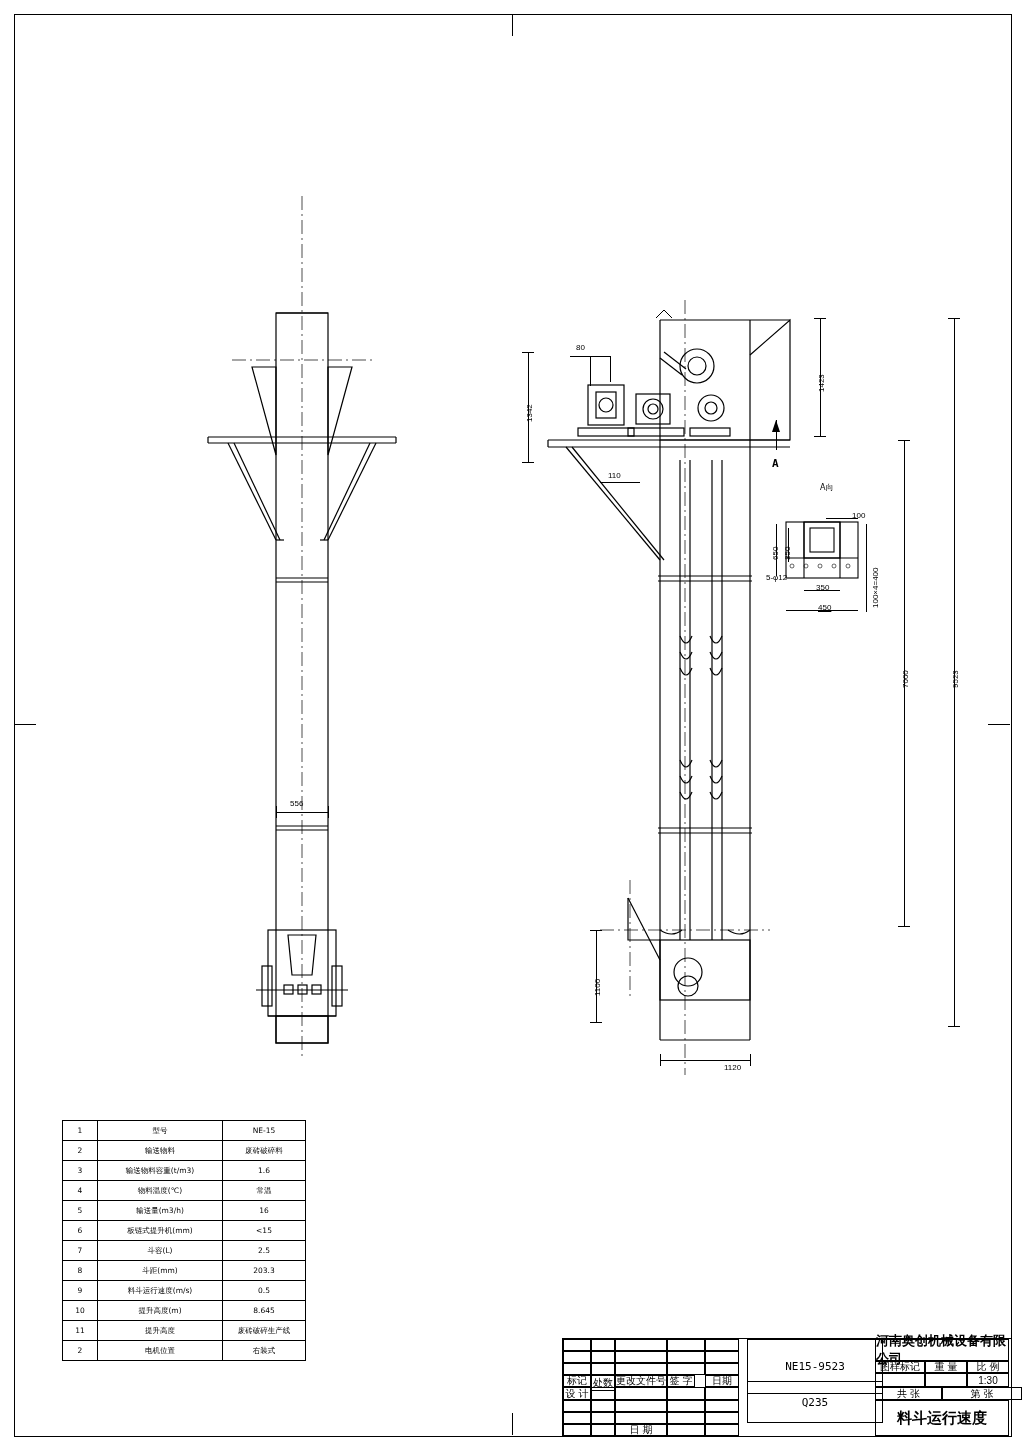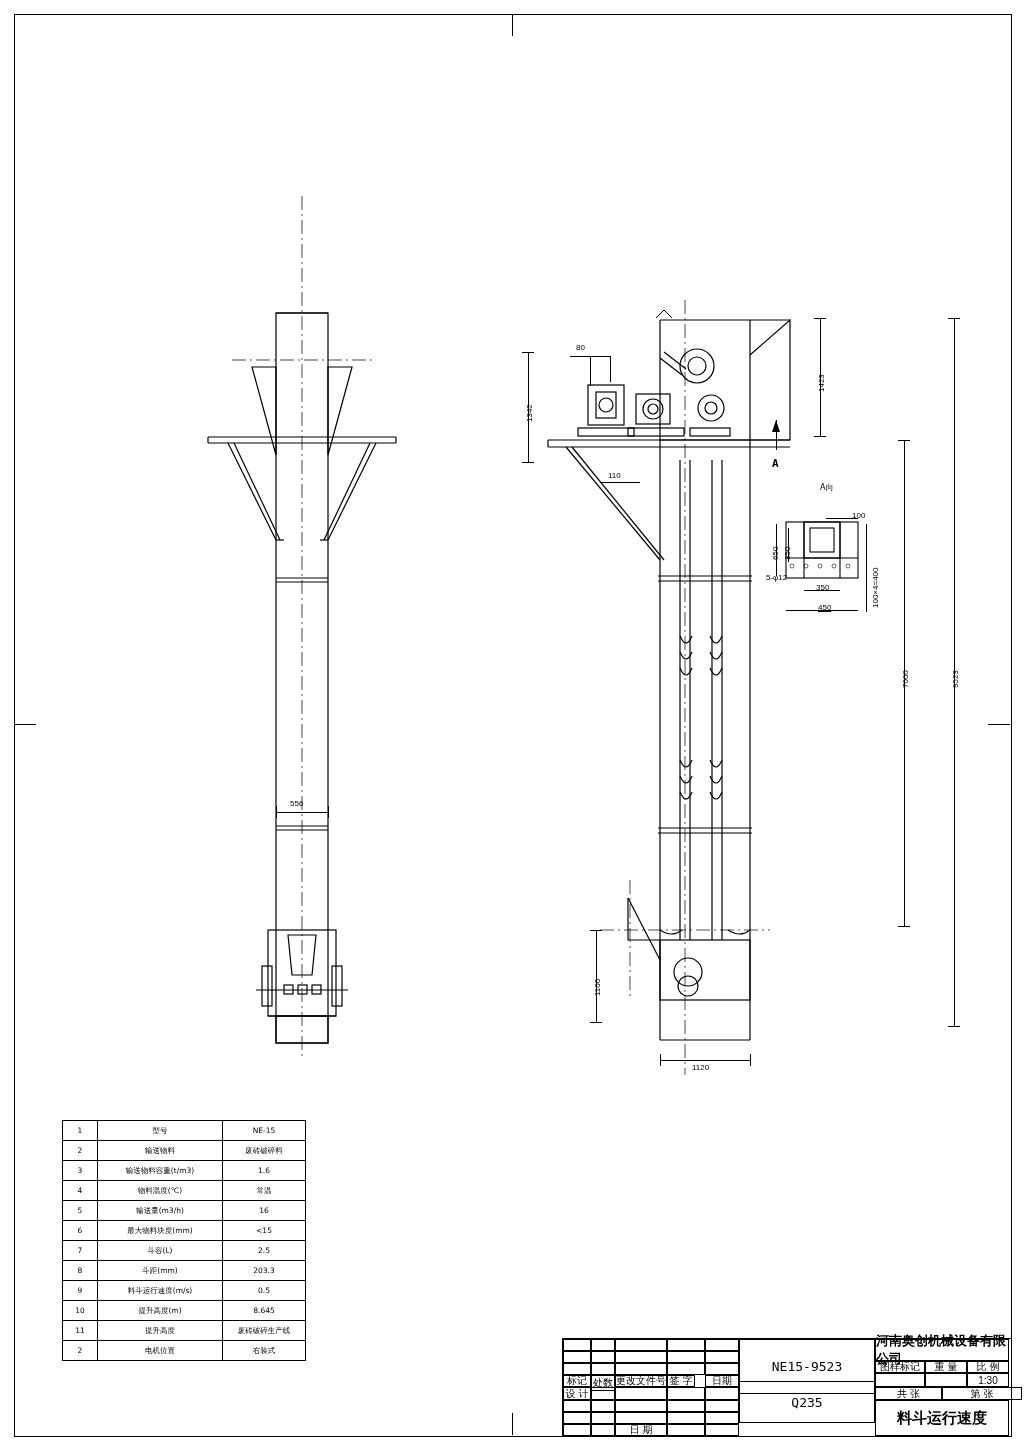--- a/index.html
+++ b/index.html
@@ -15,21 +15,21 @@
   #frame{position:absolute;left:14px;top:14px;width:996px;height:1421px;border:1px solid #000;}
   
   #spec{position:absolute;left:62px;top:1120px;border-collapse:collapse;}
   #spec td{border:1px solid #000;font-size:7.5px;height:19px;padding:0;text-align:center;font-family:"DejaVu Sans",sans-serif;}
   #spec td.c1{width:34px;}
   #spec td.c2{width:124px;}
   #spec td.c3{width:82px;}
   
   #title{position:absolute;left:562px;top:1338px;width:448px;height:97px;border:1px solid #000;}
   #title .cell{position:absolute;box-sizing:border-box;border:1px solid #000;font-size:10px;display:flex;align-items:center;justify-content:center;font-family:Liberation Sans, sans-serif;}
-  #title .big{font-size:13px;font-family:"DejaVu Sans Mono",monospace;}
+  #title .big{font-size:11px;font-family:"DejaVu Sans Mono",monospace;margin-left:8px;}
   #title .co{font-size:13px;font-weight:bold;font-family:"DejaVu Sans",sans-serif;}
   #title .prod{font-size:15px;font-weight:bold;font-family:"DejaVu Sans",sans-serif;}
   svg{position:absolute;left:0;top:0;overflow:visible;}
 </style>
 </head>
 <body>
 
 <div id="sheet">
 
   <div id="frame"></div>
@@ -237,21 +237,21 @@
   <div class="txt rot" style="left:952px;top:688px;">9523</div>
 
   <div class="ln v" style="left:596px;top:930px;height:92px;"></div>
   <div class="ln h" style="left:590px;top:930px;width:12px;"></div>
   <div class="ln h" style="left:590px;top:1022px;width:12px;"></div>
   <div class="txt rot" style="left:594px;top:996px;">1100</div>
 
   <div class="ln h" style="left:660px;top:1060px;width:90px;"></div>
   <div class="ln v" style="left:660px;top:1054px;height:12px;"></div>
   <div class="ln v" style="left:750px;top:1054px;height:12px;"></div>
-  <div class="txt" style="left:692px;top:1064px;text-align:right;">1120</div>
+  <div class="txt" style="left:724px;top:1064px;text-align:right;">1120</div>
 
   <table id="spec">
     <tbody>
         <tr>
           <td class="c1">1</td>
           <td class="c2">型号</td>
           <td class="c3">NE-15</td>
         </tr>
         <tr>
           <td class="c1">2</td>
@@ -268,21 +268,21 @@
           <td class="c2">物料温度(℃)</td>
           <td class="c3">常温</td>
         </tr>
         <tr>
           <td class="c1">5</td>
           <td class="c2">输送量(m3/h)</td>
           <td class="c3">16</td>
         </tr>
         <tr>
           <td class="c1">6</td>
-          <td class="c2">最大物料块度(mm)</td>
+          <td class="c2">板链式提升机(mm)</td>
           <td class="c3">&lt;15</td>
         </tr>
         <tr>
           <td class="c1">7</td>
           <td class="c2">斗容(L)</td>
           <td class="c3">2.5</td>
         </tr>
         <tr>
           <td class="c1">8</td>
           <td class="c2">斗距(mm)</td>

